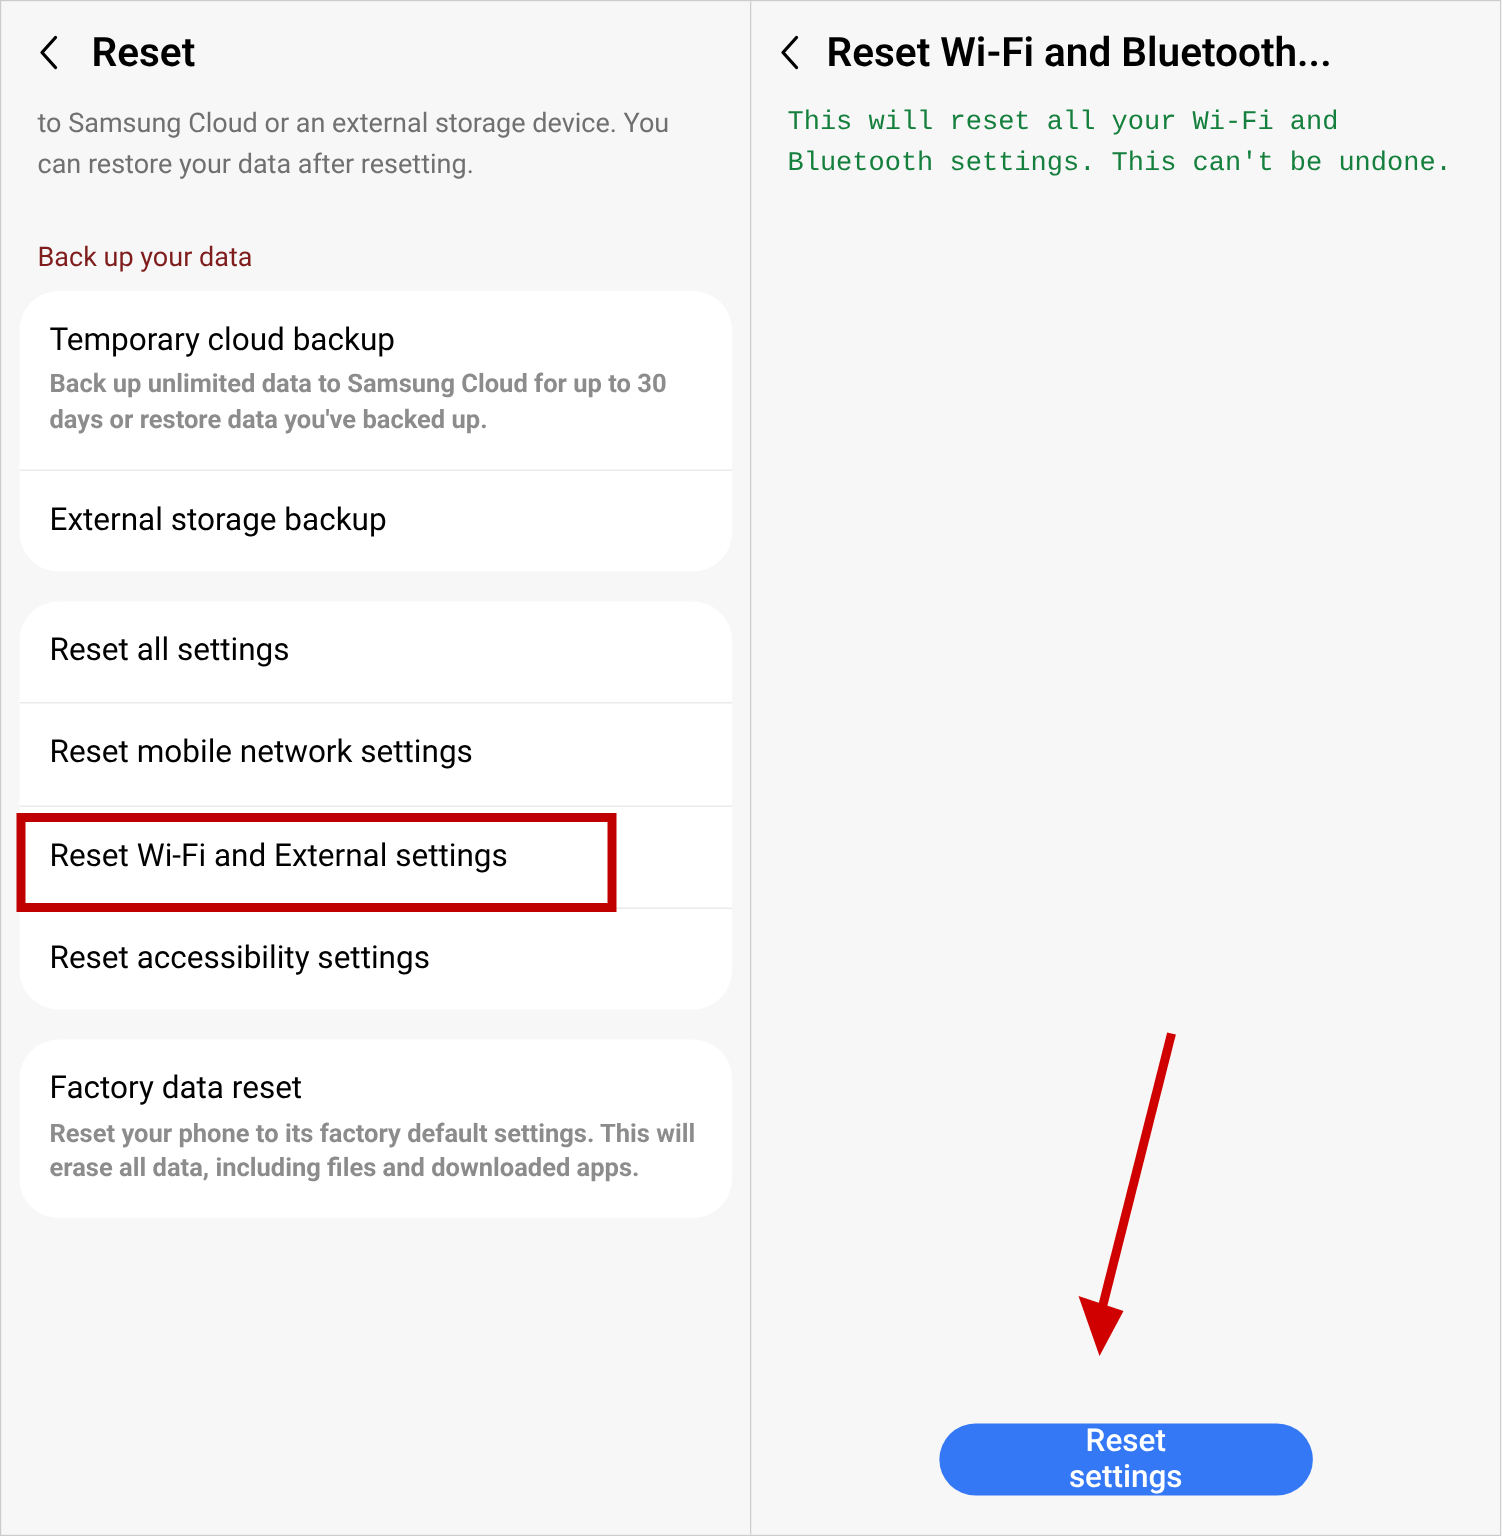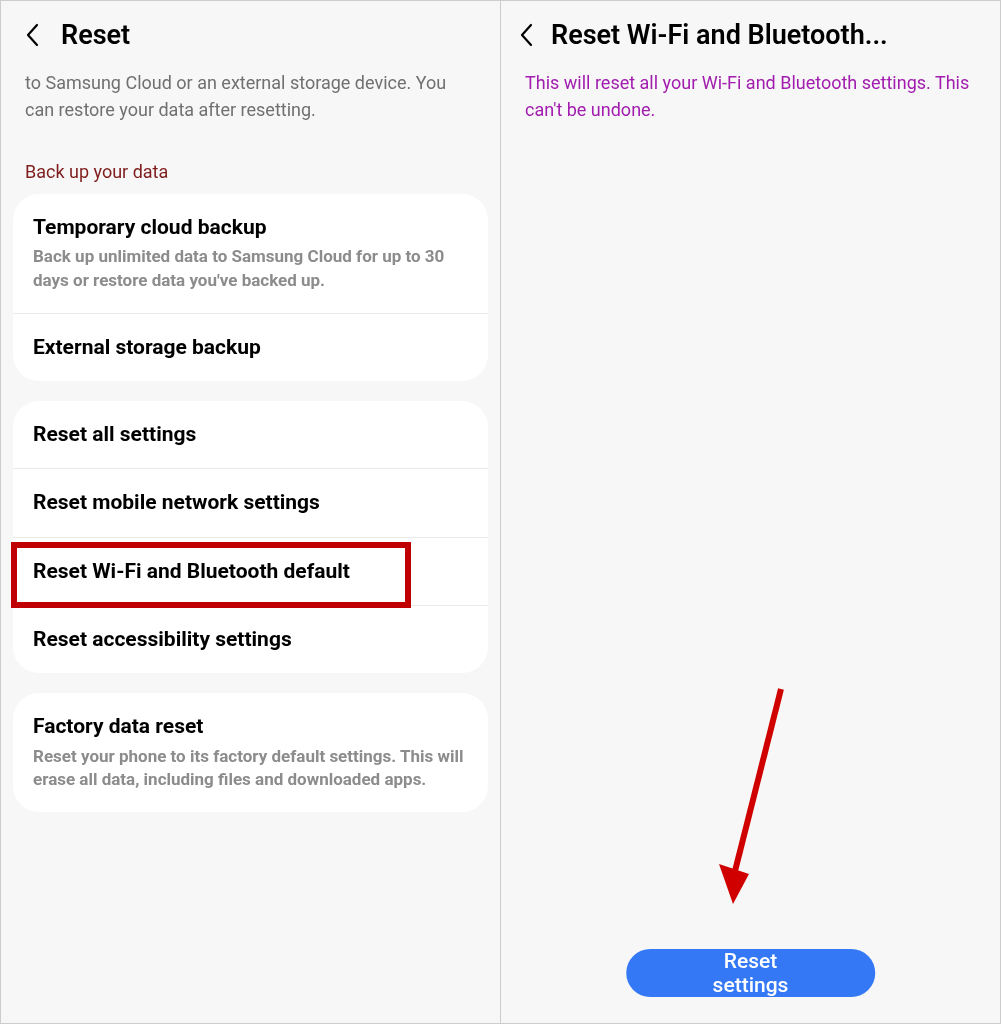--- a/index.html
+++ b/index.html
@@ -66,21 +66,22 @@
       padding: 0 24px 8px 24px;
       font-size: 18px;
       line-height: 1.5;
       color: #707070;
     }
     
     .intro-text-dark {
       padding: 0 24px 8px 24px;
       font-size: 18px;
       line-height: 1.5;
-      color: #a21caf;
+      color: #15803d;
+      font-family: Liberation Mono, monospace;
     }
     
     .section-label {
       padding: 30px 24px 12px 24px;
       font-size: 18px;
       color: #7f1d1d;
     }
     
     .card {
       background: #ffffff;
@@ -92,21 +93,21 @@
       padding: 20px 20px;
       cursor: pointer;
     }
     
     .card-item + .card-item {
       border-top: 1px solid #eaeaea;
     }
     
     .card-item-title {
       font-size: 21px;
-      font-weight: 700;
+      font-weight: 400;
       color: #000;
       line-height: 1.3;
     }
     
     .card-item-desc {
       font-size: 17px;
       color: #8c8c8c;
       line-height: 1.4;
       margin-top: 4px;
       font-weight: bold;
@@ -196,21 +197,21 @@
     </div>
 
     <div class="card">
       <div class="card-item">
         <div class="card-item-title">Reset all settings</div>
       </div>
       <div class="card-item">
         <div class="card-item-title">Reset mobile network settings</div>
       </div>
       <div class="card-item highlighted">
-        <div class="card-item-title">Reset Wi-Fi and Bluetooth default</div>
+        <div class="card-item-title">Reset Wi-Fi and External settings</div>
         <div class="highlight-box"></div>
       </div>
       <div class="card-item">
         <div class="card-item-title">Reset accessibility settings</div>
       </div>
     </div>
 
     <div class="card">
       <div class="card-item">
         <div class="card-item-title">Factory data reset</div>

